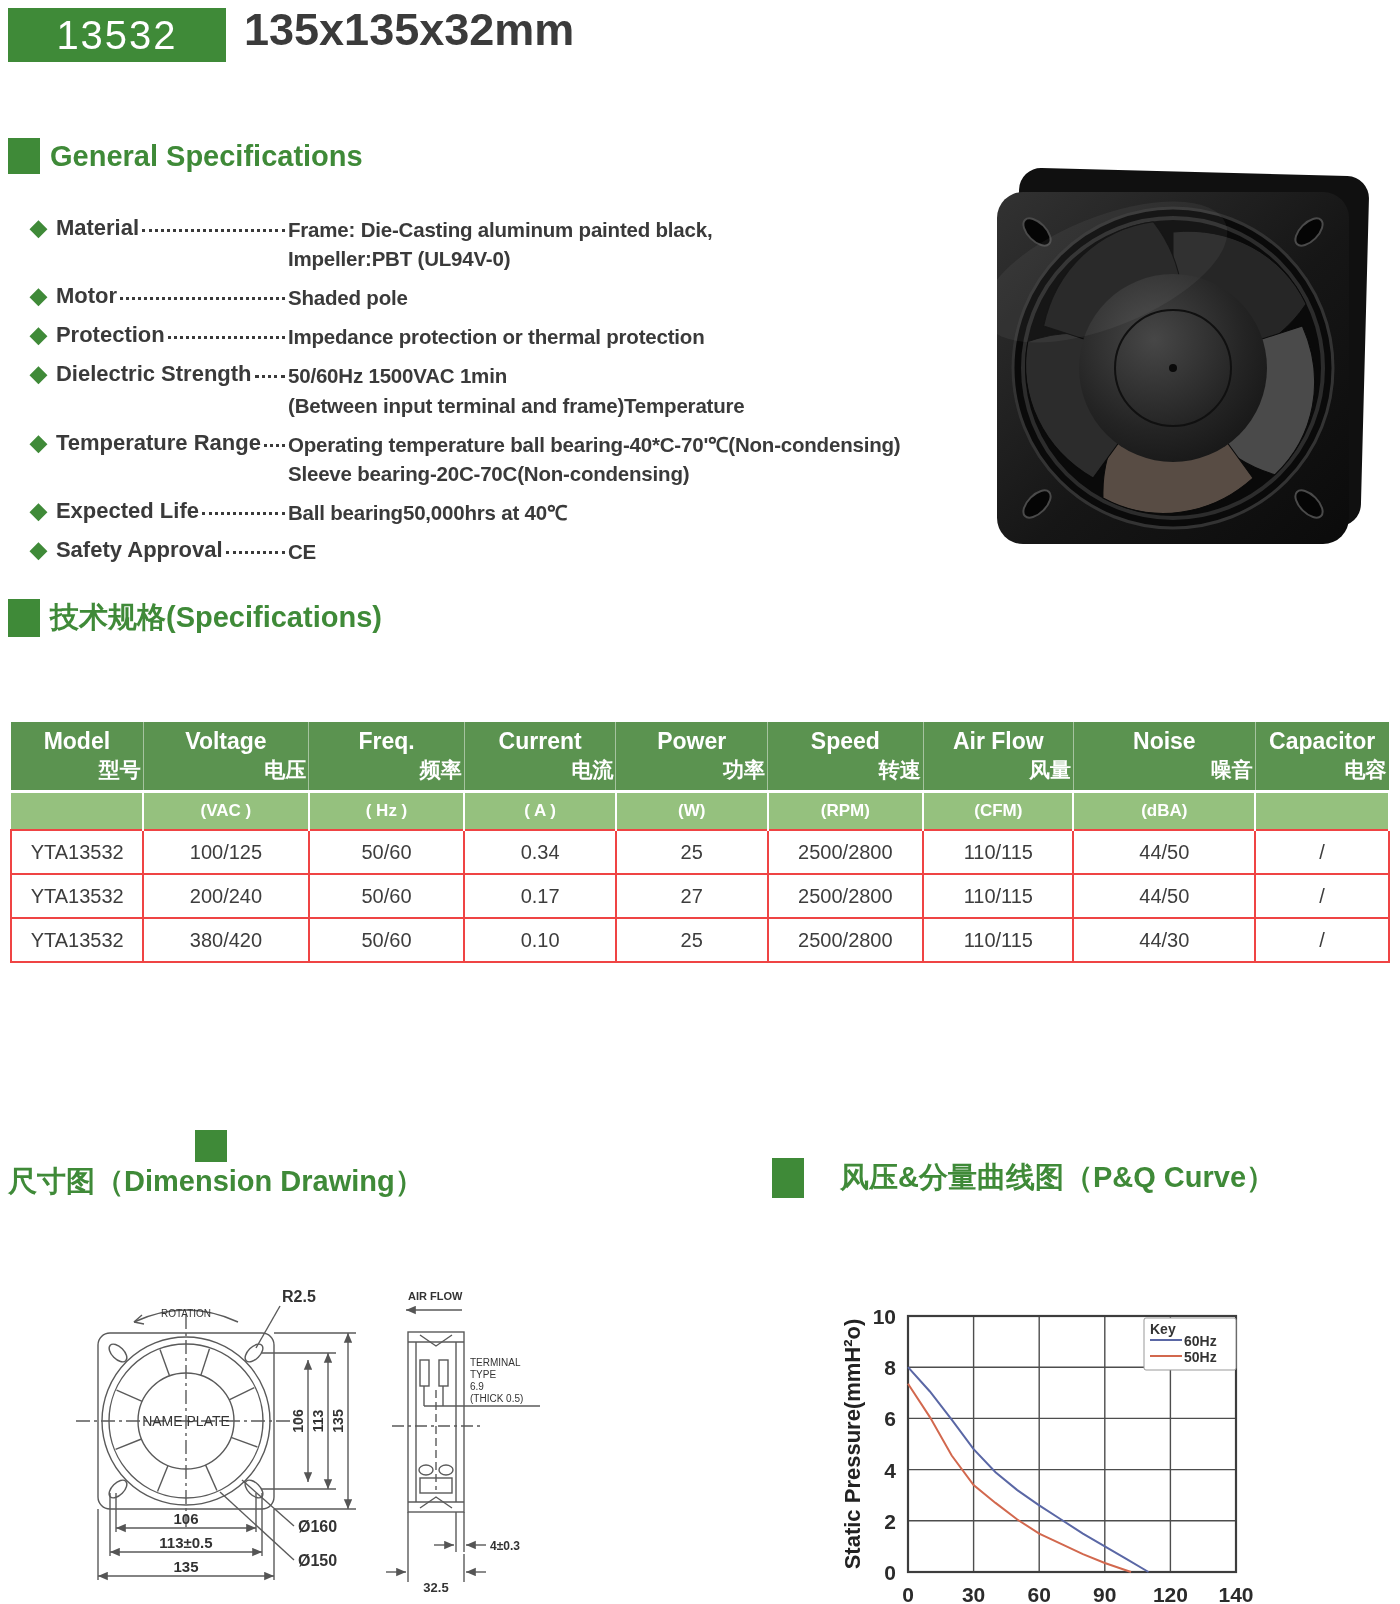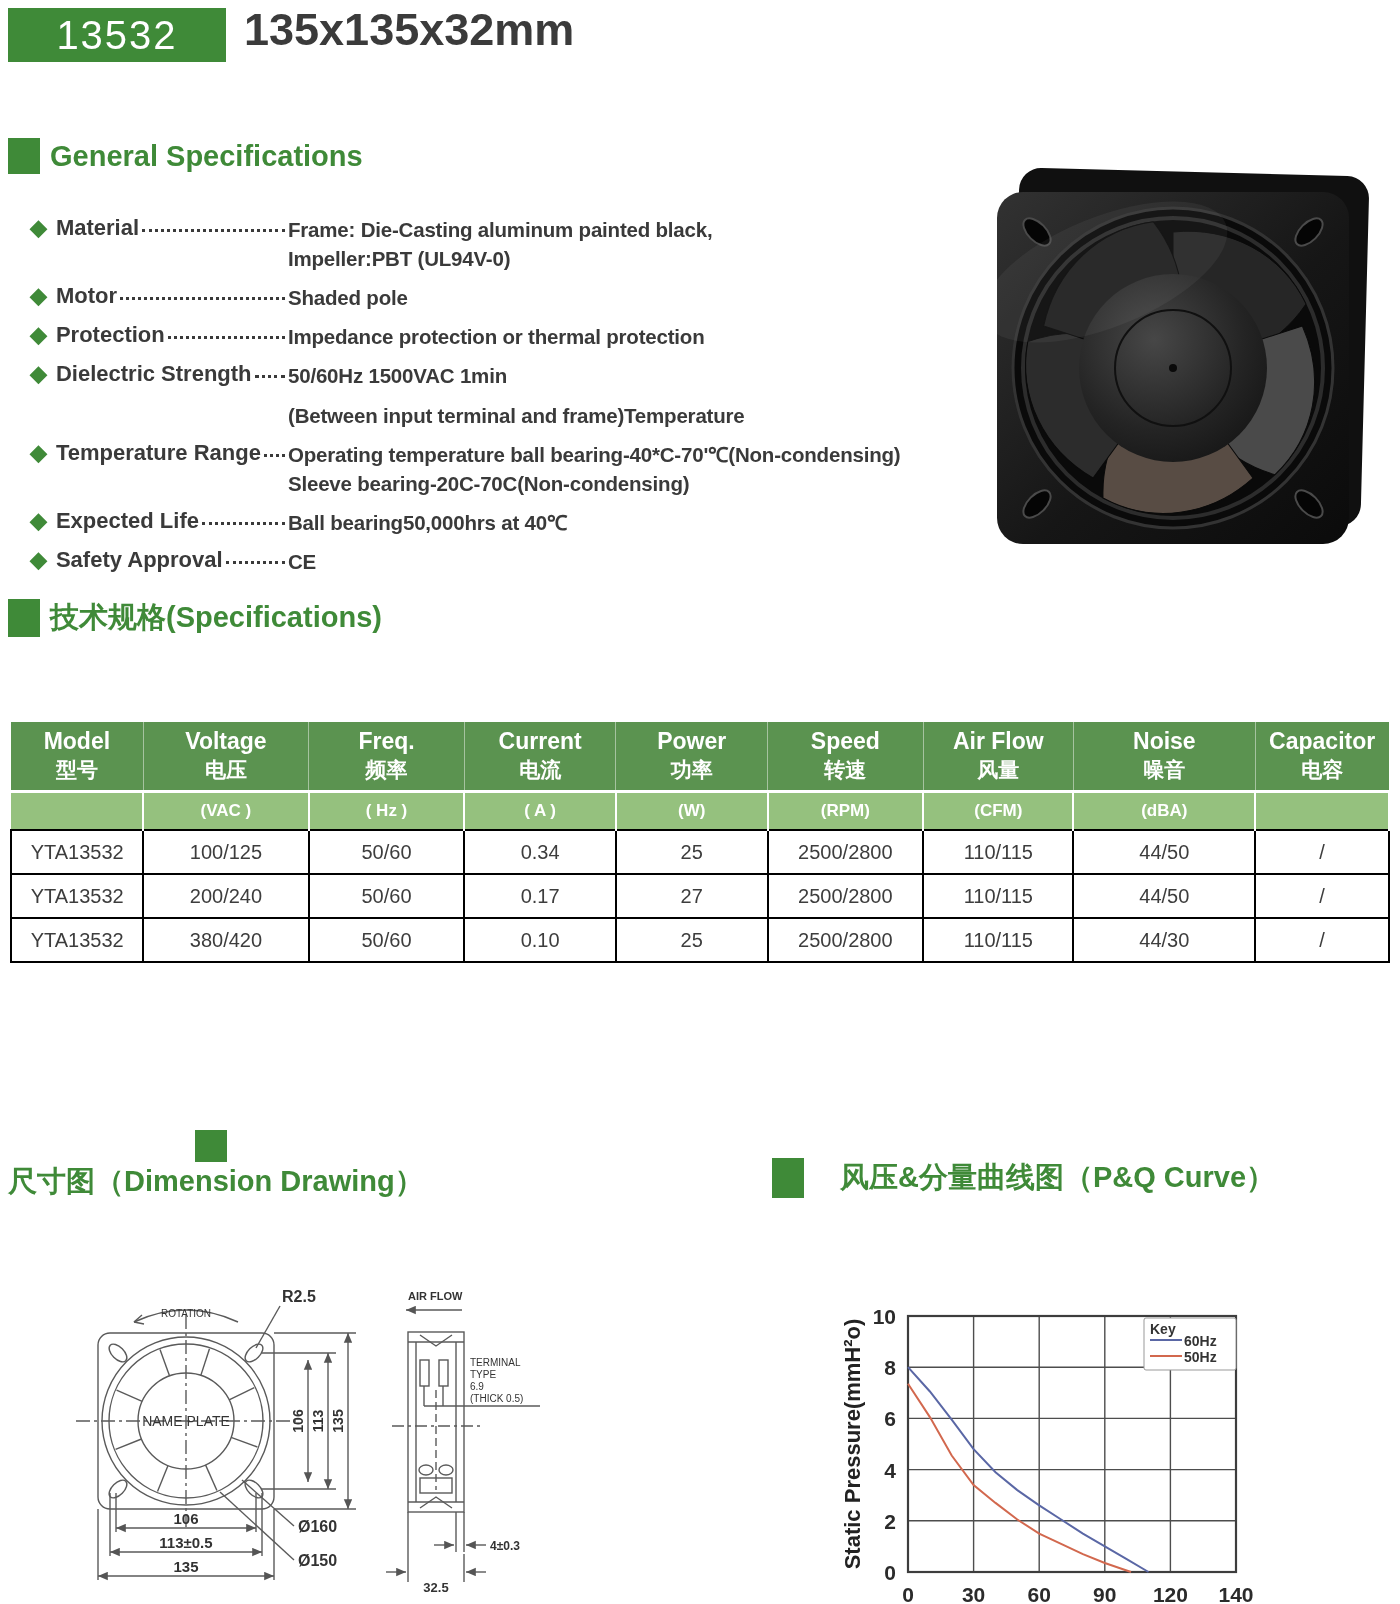--- a/index.html
+++ b/index.html
@@ -22,35 +22,35 @@
   #head-pq{left:772px;top:1158px;gap:26px;}
 
   
   #spec-list{position:absolute;left:22px;top:214px;width:950px;}
   .spec-row{display:flex;margin-bottom:9px;font-weight:bold;color:#3a3a3a;}
   .spec-left{flex:0 0 266px;display:flex;align-items:flex-start;}
   .spec-bullet{color:#3f8a38;font-size:22px;line-height:27px;margin:0 9px 0 8px;}
   .spec-label{font-size:22px;line-height:28px;white-space:nowrap;}
   .spec-dots{flex:1;border-bottom:3px dotted #3a3a3a;height:15px;margin:0 3px;}
   .spec-value{flex:1;font-size:20.5px;line-height:29px;padding-top:1px;letter-spacing:-0.2px;}
-  .spec-row:nth-child(4) .spec-line + .spec-line{margin-top:11px;}
+  .spec-row:nth-child(4) .spec-line + .spec-line{margin-top:1px;}
 
   
   #fan-photo{position:absolute;left:975px;top:162px;}
 
   
   #spec-table{position:absolute;left:10px;top:722px;width:1380px;}
   #spec-table table{width:100%;border-collapse:collapse;table-layout:fixed;}
   #spec-table th{background:#5b9350;color:#fff;padding:5px 2px 7px;border-right:1px solid rgba(255,255,255,.45);}
   #spec-table th .en{font-size:23px;font-weight:bold;line-height:29px;}
-  #spec-table th .zh{font-size:21px;font-weight:bold;line-height:27px;}
+  #spec-table th .zh{font-size:21px;font-weight:bold;line-height:27px;text-align:right;}
   #spec-table td.unit{background:#95c17e;color:#fff;font-size:17px;text-align:center;height:34px;
       border-top:3px solid #fff;border-right:2px solid #fff;font-weight:bold;margin-left:12px;}
   #spec-table td.cell{background:#fff;color:#3d3d3d;font-size:20px;text-align:center;height:40px;
-      border:2px solid #000000;}
+      border:2px solid #ef4444;}
   .table-note{background:#8cbe75;color:#fff;font-size:14px;text-align:center;padding:3px 0 4px;}
 
   
   #dim-svg{position:absolute;left:70px;top:1240px;}
   #pq-svg{position:absolute;left:800px;top:1240px;}
   svg text{font-family:"Liberation Sans",sans-serif;}
 </style>
 </head>
 <body>
 

